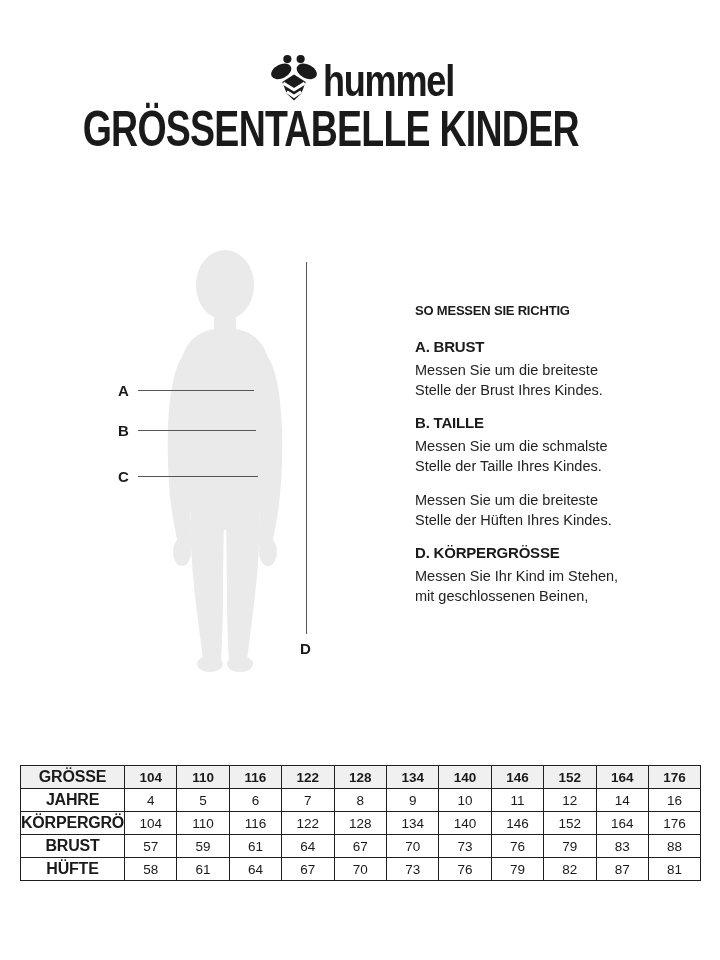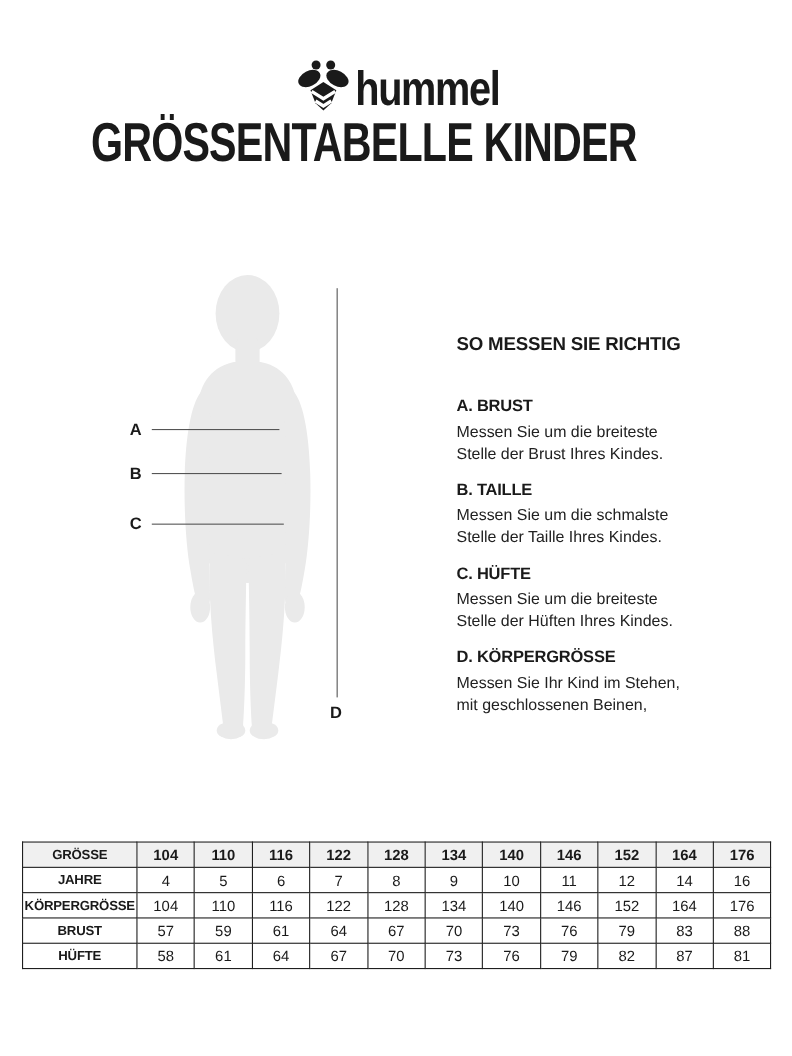--- a/index.html
+++ b/index.html
@@ -48,22 +48,22 @@
     font-weight: bold; font-size: 15px; width: 20px;
     letter-spacing: -0.3px;
   }
   .mrule { display: inline-block; height: 1px; background: var(--line, #555555); }
   .vline { position: absolute; width: 1px; background: var(--line, #555555); }
   .dlabel { position: absolute; font-weight: bold; font-size: 15px; }
 
   
   .instructions { position: absolute; left: 415px; top: 303px; width: 240px; }
   .instructions h2 {
-    font-size: 17px; font-weight: bold; letter-spacing: -0.2px;
-    margin-bottom: 38px;
+    font-size: 13px; font-weight: bold; letter-spacing: -0.2px;
+    margin-bottom: 20px;
   }
   .instructions .section { margin-bottom: 14px; }
   .instructions h3 {
     font-size: 15px; font-weight: bold; letter-spacing: -0.2px;
     margin-bottom: 5px;
   }
   .instructions p {
     font-size: 14.5px; line-height: 20px; color: #222222;
   }
 
@@ -76,21 +76,21 @@
   }
   table.size-table th, table.size-table td {
     border: 1px solid var(--border, #1f1f1f);
     height: 23px;
     text-align: center;
     vertical-align: middle;
     overflow: hidden;
     white-space: nowrap;
   }
   table.size-table th {
-    font-size: 12px;
+    font-size: 16px;
     font-weight: bold;
     letter-spacing: -0.2px;
   }
   table.size-table td { font-size: 13.5px; font-weight: normal; }
   table.size-table tr.head-row { background: var(--table-header-bg, #f0f0f0); }
   table.size-table tr.head-row td { font-weight: bold; font-size: 13.5px; }
 </style>
 </head>
 <body>
 
@@ -183,21 +183,20 @@
         <h3>A. BRUST</h3>
         <p>Messen Sie um die breiteste</p>
         <p>Stelle der Brust Ihres Kindes.</p>
       </div>
       <div class="section">
         <h3>B. TAILLE</h3>
         <p>Messen Sie um die schmalste</p>
         <p>Stelle der Taille Ihres Kindes.</p>
       </div>
       <div class="section">
-        <h3>C. HÜFTE</h3>
         <p>Messen Sie um die breiteste</p>
         <p>Stelle der Hüften Ihres Kindes.</p>
       </div>
       <div class="section">
         <h3>D. KÖRPERGRÖSSE</h3>
         <p>Messen Sie Ihr Kind im Stehen,</p>
         <p>mit geschlossenen Beinen,</p>
       </div>
     </div>
 </div>

